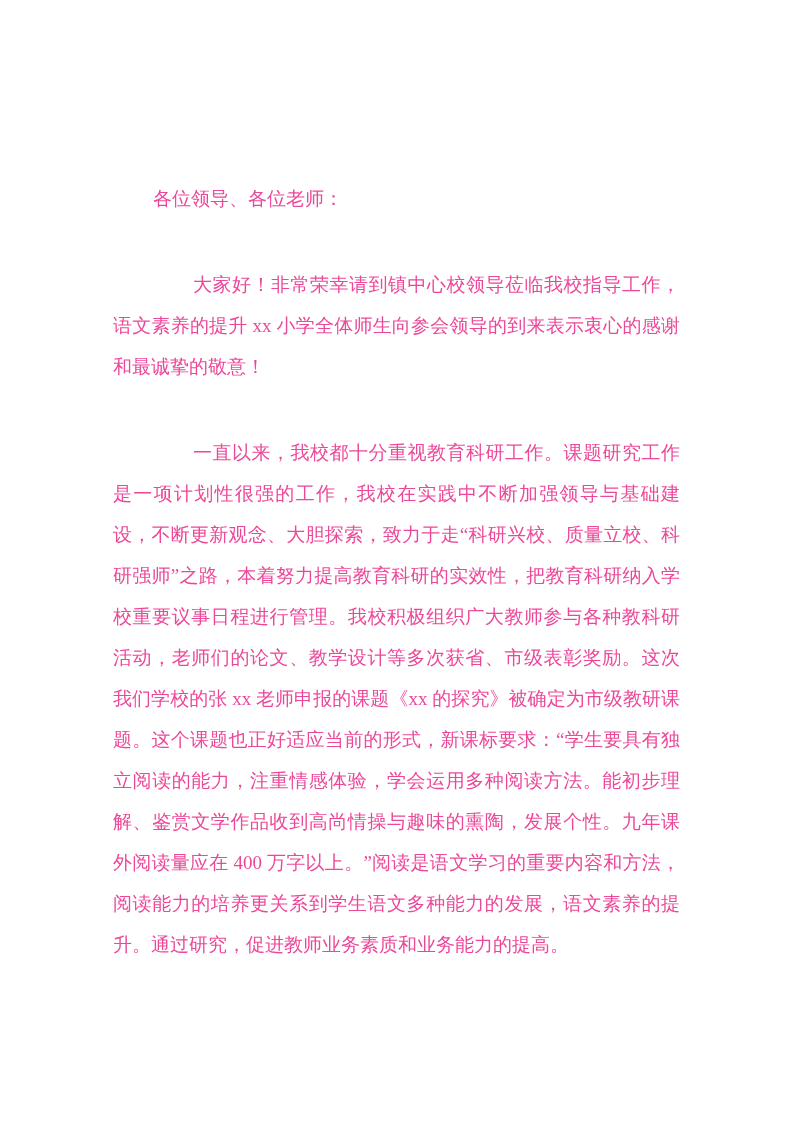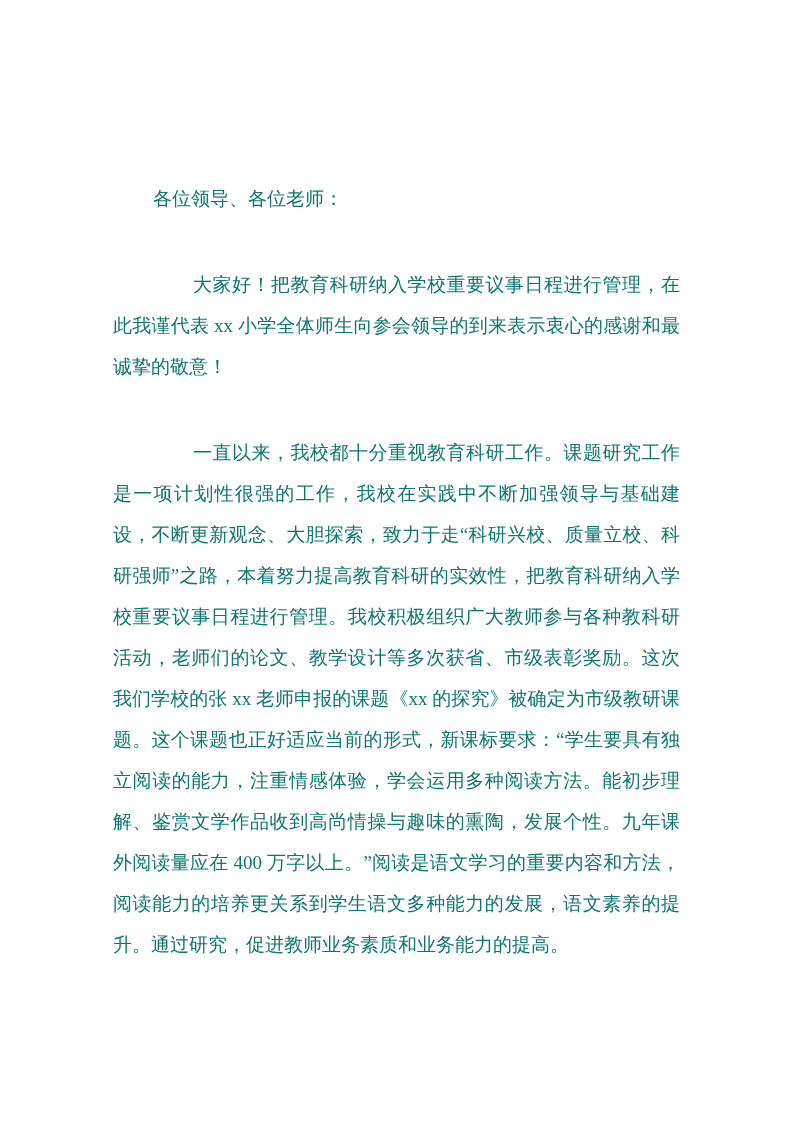--- a/index.html
+++ b/index.html
@@ -6,21 +6,21 @@
     margin: 0;
     padding: 0;
     background: #ffffff;
   }
   .page {
     position: relative;
     width: 793px;
     height: 1122px;
     box-sizing: border-box;
     background: #ffffff;
-    color: #0f766e;
+    color: #ec4899;
     padding: 178px 113px 0 113px;
     font-family: "Liberation Serif", "DejaVu Serif", serif;
     font-size: 19px;
     overflow: hidden;
   }
   .page p {
     margin: 0 0 45px 0;
     line-height: 41px;
     text-align: justify;
     text-justify: inter-ideograph;
@@ -33,16 +33,16 @@
   p.para {
     text-indent: 80px;
   }
 </style>
 </head>
 <body>
 
 <div class="page">
   <p class="salutation">各位领导、各位老师：</p>
 
-  <p class="para">大家好！把教育科研纳入学校重要议事日程进行管理，在此我谨代表 xx 小学全体师生向参会领导的到来表示衷心的感谢和最诚挚的敬意！</p>
+  <p class="para">大家好！非常荣幸请到镇中心校领导莅临我校指导工作，语文素养的提升 xx 小学全体师生向参会领导的到来表示衷心的感谢和最诚挚的敬意！</p>
 
   <p class="para">一直以来，我校都十分重视教育科研工作。课题研究工作是一项计划性很强的工作，我校在实践中不断加强领导与基础建设，不断更新观念、大胆探索，致力于走“科研兴校、质量立校、科研强师”之路，本着努力提高教育科研的实效性，把教育科研纳入学校重要议事日程进行管理。我校积极组织广大教师参与各种教科研活动，老师们的论文、教学设计等多次获省、市级表彰奖励。这次我们学校的张 xx 老师申报的课题《xx 的探究》被确定为市级教研课题。这个课题也正好适应当前的形式，新课标要求：“学生要具有独立阅读的能力，注重情感体验，学会运用多种阅读方法。能初步理解、鉴赏文学作品收到高尚情操与趣味的熏陶，发展个性。九年课外阅读量应在 400 万字以上。”阅读是语文学习的重要内容和方法，阅读能力的培养更关系到学生语文多种能力的发展，语文素养的提升。通过研究，促进教师业务素质和业务能力的提高。</p>
 </div>
 
 </body></html>

